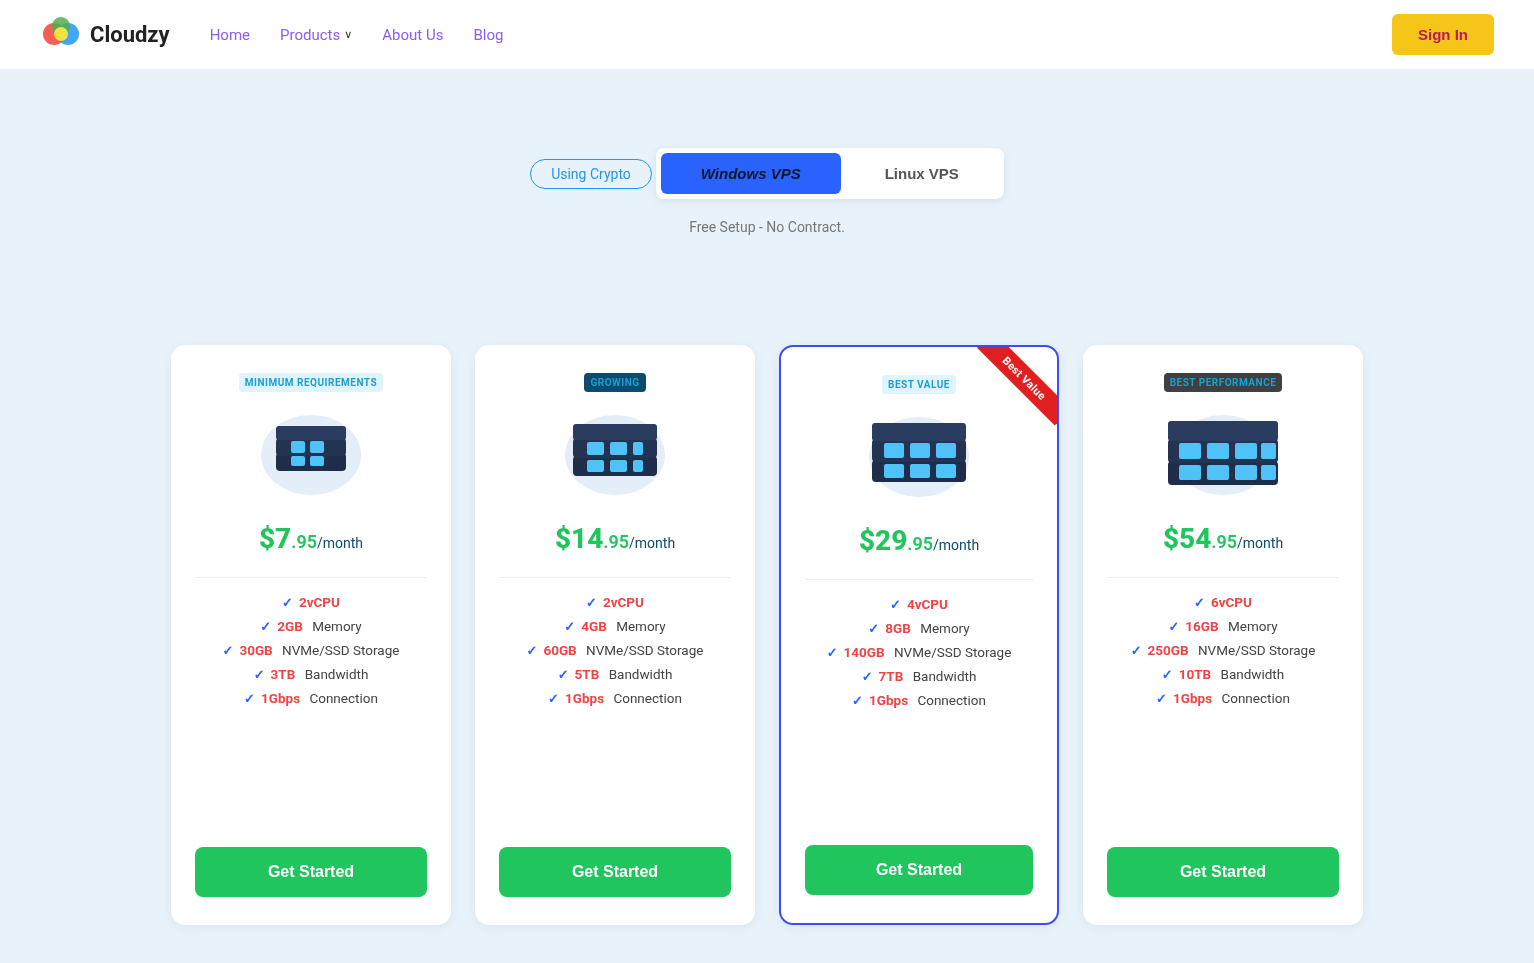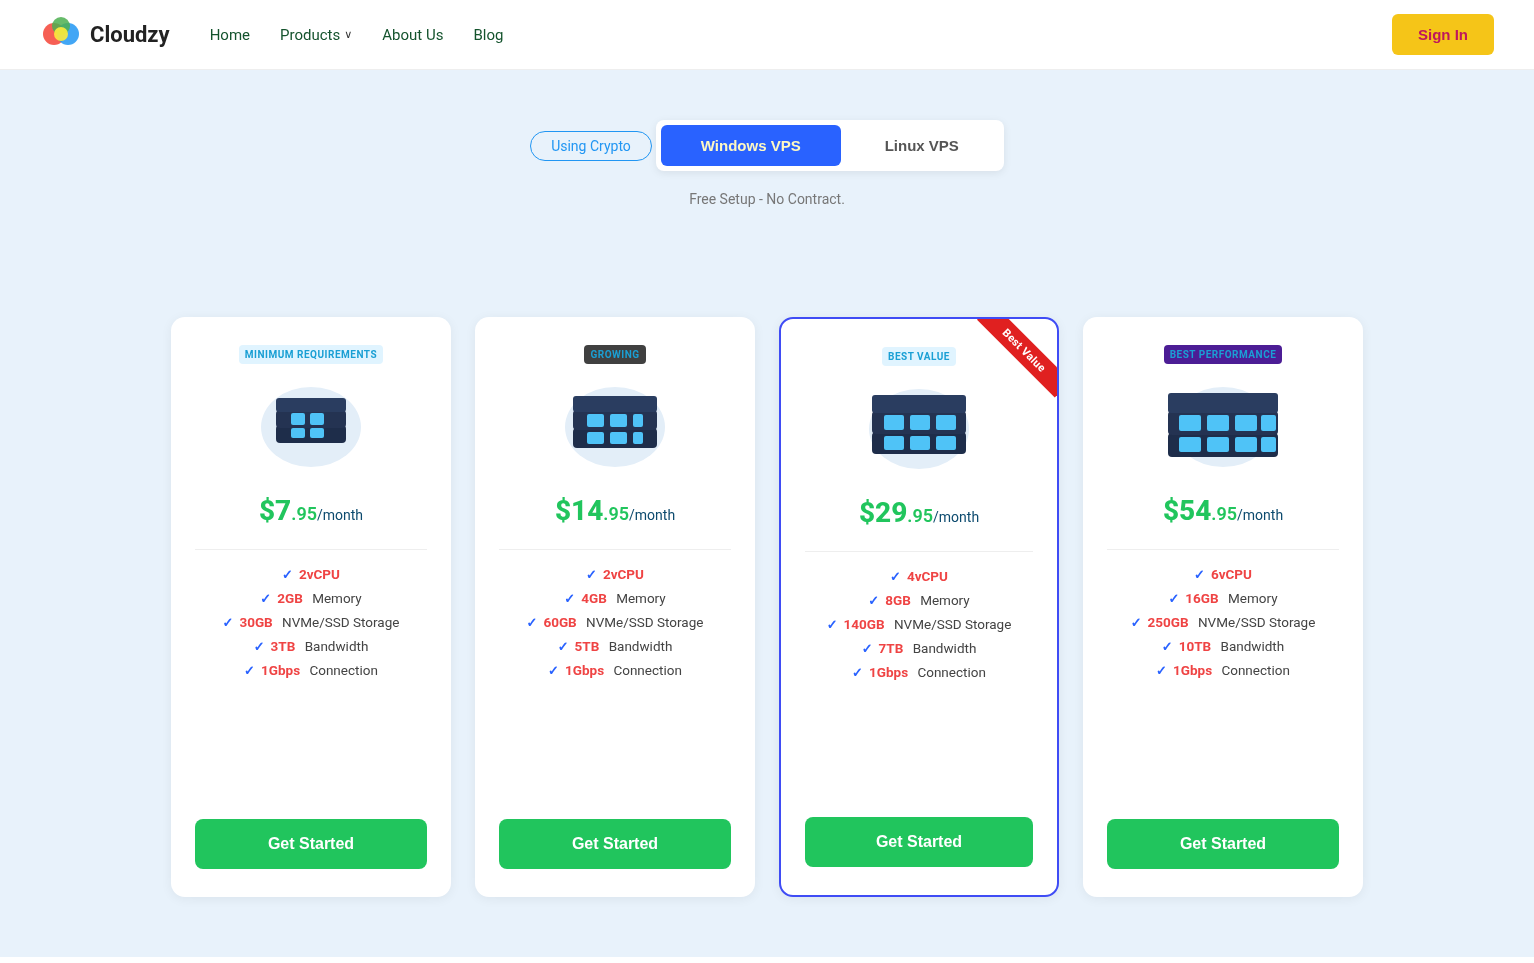--- a/index.html
+++ b/index.html
@@ -7,32 +7,32 @@
 
     
     nav {
       display: flex; align-items: center; justify-content: space-between;
       padding: 0 40px; height: 70px; background: #fff;
       border-bottom: 1px solid #eee;
     }
     .nav-left { display: flex; align-items: center; gap: 40px; }
     .logo { display: flex; align-items: center; gap: 8px; font-size: 22px; font-weight: 700; color: #222; text-decoration: none; }
     .nav-links { display: flex; align-items: center; gap: 30px; }
-    .nav-links a { text-decoration: none; color: #14532d; font-size: 15px; }
+    .nav-links a { text-decoration: none; color: #8b5cf6; font-size: 15px; }
     .nav-links .products { display: flex; align-items: center; gap: 4px; }
     .nav-links .products::after { content: '∨'; font-size: 11px; color: #333; }
     .sign-in-btn {
       background: #f5c518; color: #be185d; font-weight: 700; border: none;
       padding: 12px 26px; border-radius: 6px; cursor: pointer; font-size: 15px;
     }
 
     
     .hero {
       background: #e8f2fb;
-      padding: 50px 40px 60px;
+      padding: 78px 40px 60px;
       text-align: center;
     }
     .crypto-badge {
       display: inline-block;
       border: 1.5px solid #2196f3;
       color: #2196f3;
       padding: 6px 20px;
       border-radius: 20px;
       font-size: 14px;
       margin-bottom: 30px;
@@ -58,21 +58,22 @@
       border-radius: 6px;
       font-size: 15px;
       font-weight: 600;
       cursor: pointer;
       border: none;
       background: transparent;
       color: #555;
     }
     .vps-tab.active {
       background: #2962ff;
-      color: #fef9c3;
+      color: #0f172a;
+      font-style: italic;
     }
     .free-setup {
       color: #777;
       font-size: 14px;
       margin-bottom: 50px;
       text-align: center;
     }
 
     
     .cards-container {
@@ -103,23 +104,23 @@
       display: inline-block;
       font-size: 10px;
       font-weight: 700;
       letter-spacing: 0.5px;
       padding: 4px 6px;
       border-radius: 4px;
       margin-bottom: 18px;
       text-transform: uppercase;
     }
     .badge-min { background: #e0f4ff; color: #1a9fd4; }
-    .badge-grow { background: #404040; color: #1a9fd4; }
+    .badge-grow { background: #0c4a6e; color: #1a9fd4; }
     .badge-best { background: #e0f4ff; color: #1a9fd4; }
-    .badge-perf { background: #4c1d95; color: #1a9fd4; }
+    .badge-perf { background: #404040; color: #1a9fd4; }
 
     
     .ribbon {
       position: absolute;
       top: 0; right: 0;
       width: 90px; height: 90px;
       overflow: hidden;
     }
     .ribbon span {
       position: absolute;

